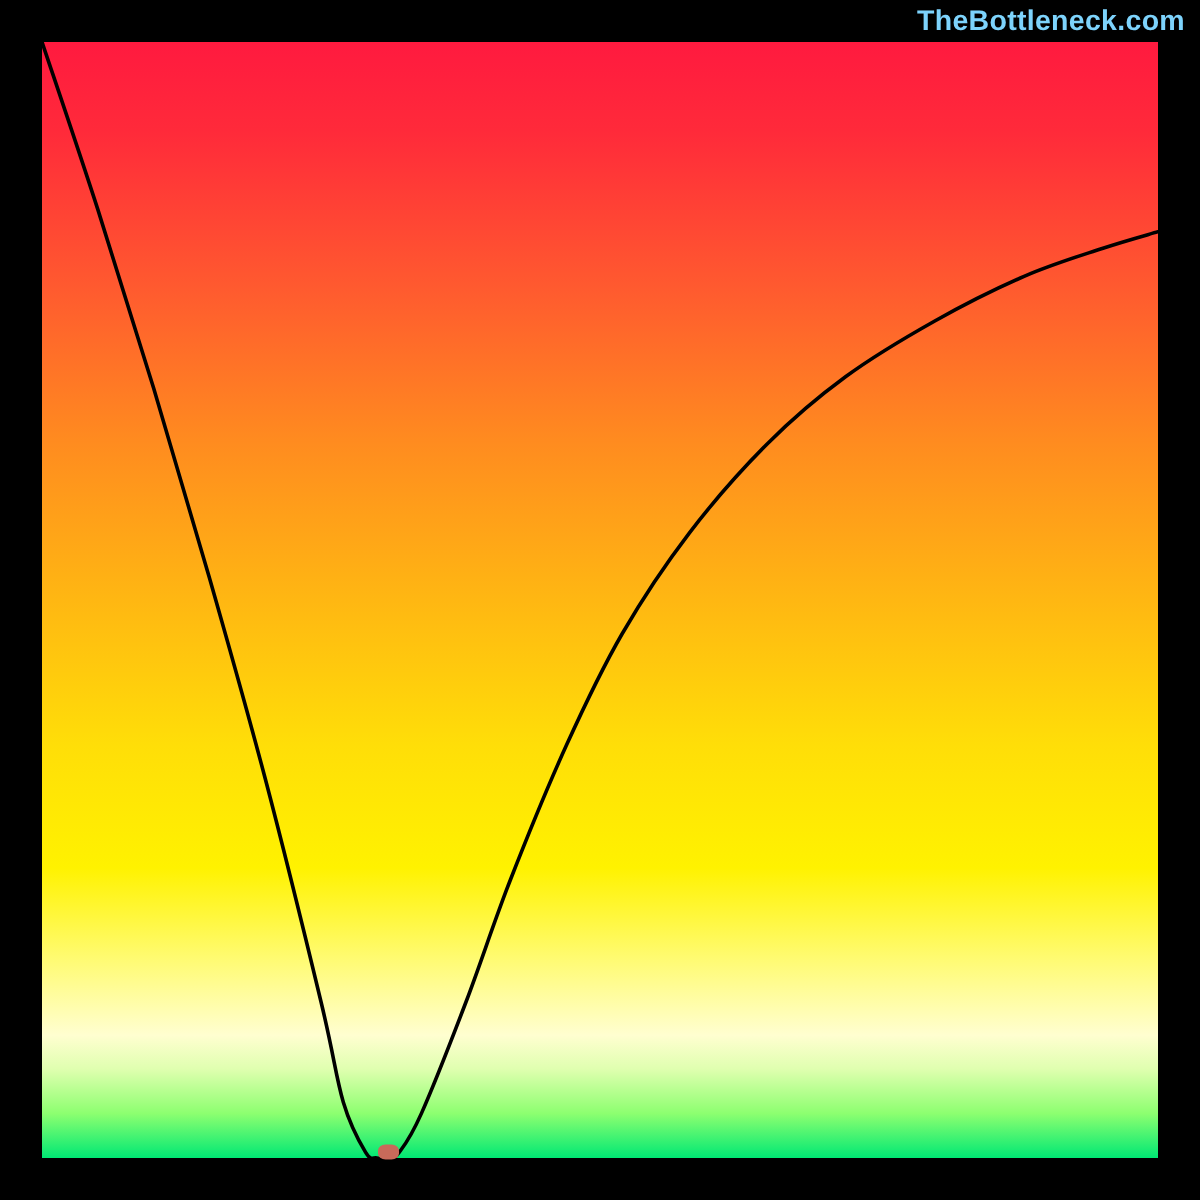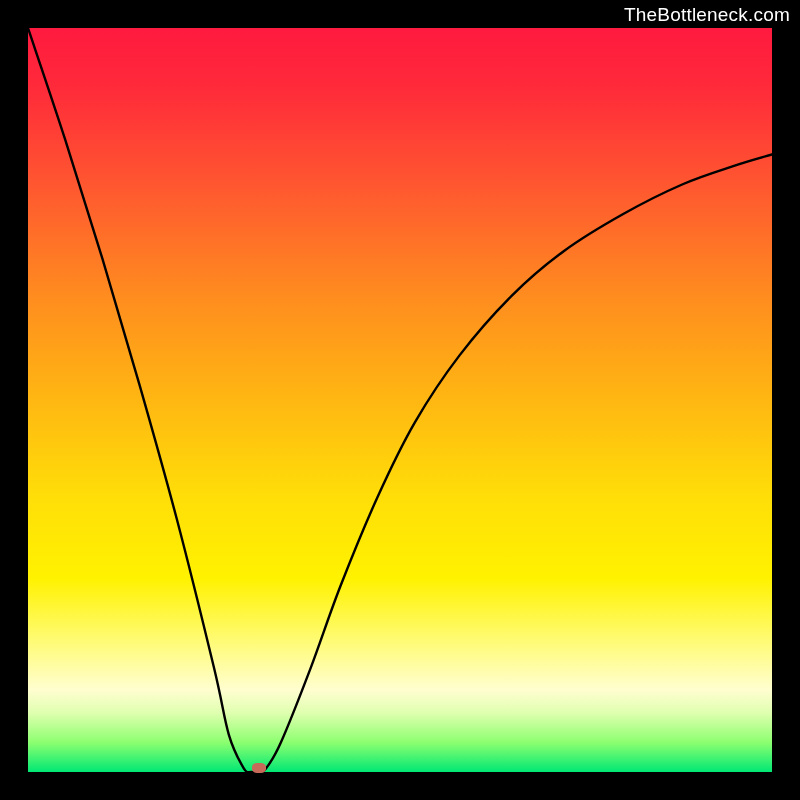--- a/index.html
+++ b/index.html
@@ -51,24 +51,24 @@
     width: 14px;
     height: 10px;
     border-radius: 5px / 4px;
     background: #c86a5a;
     transform: translate(-50%, -50%);
   }
   .watermark {
     position: absolute;
     top: 4px;
     right: 10px;
-    color: #ffffff;
+    color: #7dd3fc;
     font-size: 19px;
     letter-spacing: 0.2px;
-    font-weight: 400;
+    font-weight: 700;
   }
 </style>
 </head>
 <body>
 
 <div class="frame">
 
   <div class="plot-area">
     <svg class="curve-svg" viewBox="0 0 744 744" preserveAspectRatio="none">
       <path id="curve-path" fill="none" stroke="#000" stroke-width="2.4" stroke-linecap="round" d="M 0,0 C 6.2,18.600000000000005 24.800000000000004,73.16000000000003 37.2,111.60000000000002 C 49.6,150.04000000000002 62.00000000000001,189.72 74.4,230.64 C 86.80000000000001,271.56 99.19999999999999,313.72 111.6,357.12 C 124,400.52 136.4,443.91999999999996 148.8,491.03999999999996 C 161.20000000000002,538.16 177.32,603.88 186,639.84 C 194.68,675.8000000000001 195.92000000000002,690.06 200.88000000000002,706.8 C 205.84000000000003,723.54 212.04,734.0799999999999 215.76,740.28 C 219.48,746.48 220.72,743.38 223.2,744 C 225.67999999999998,744.62 228.15999999999997,744.62 230.64,744 C 233.12,743.38 234.36,745.24 238.08,740.28 C 241.8,735.3199999999999 245.52,730.98 252.96,714.24 C 260.40000000000003,697.5 272.8,665.88 282.72,639.84 C 292.64000000000004,613.8000000000001 301.31999999999994,586.52 312.47999999999996,558 C 323.64,529.48 337.28,496 349.68,468.72 C 362.08000000000004,441.44000000000005 373.24,417.88 386.88,394.32 C 400.52,370.76 415.4,348.43999999999994 431.52,327.35999999999996 C 447.64,306.28 466.24,285.19999999999993 483.6,267.84 C 500.96000000000004,250.48 517.0799999999999,236.84000000000003 535.68,223.20000000000005 C 554.28,209.56000000000006 575.36,197.16 595.2,186 C 615.0400000000001,174.84 636.12,164.3 654.72,156.24 C 673.32,148.18 691.92,142.6 706.8,137.64 C 721.68,132.67999999999998 737.8,128.34 744,126.48000000000002"></path>

